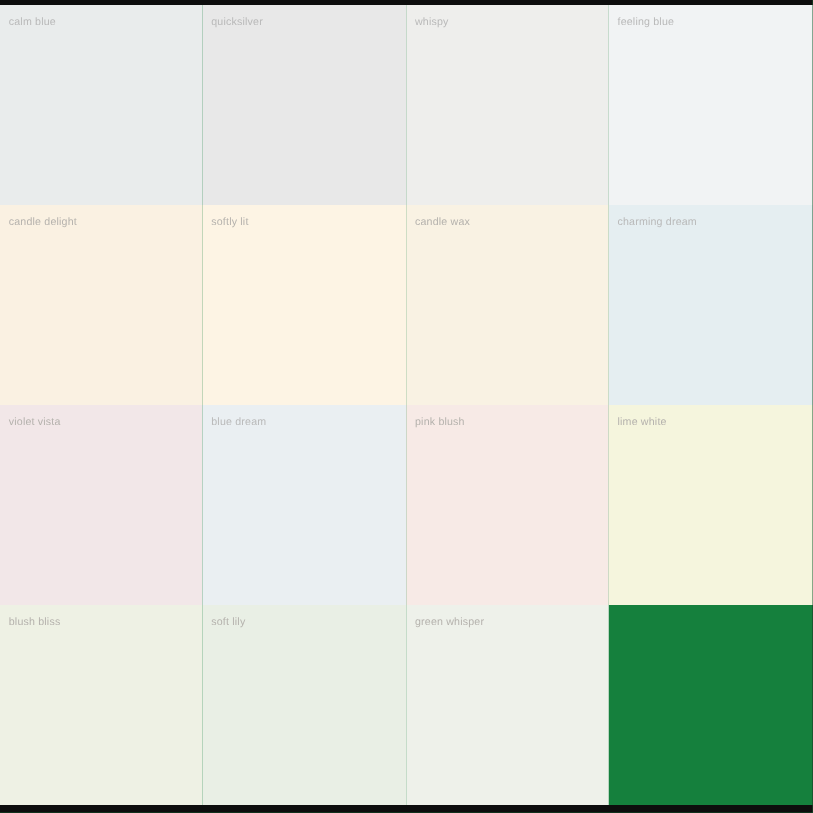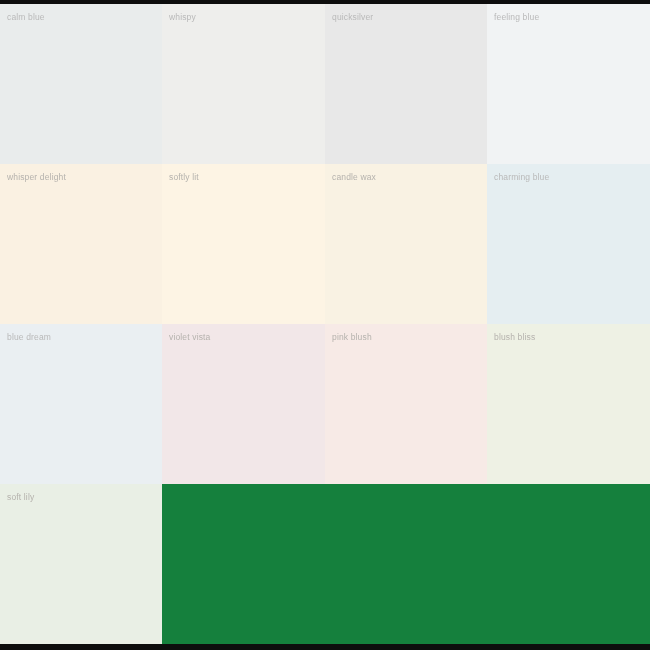--- a/index.html
+++ b/index.html
@@ -77,57 +77,63 @@
 
 <div id="palette-page">
 
   <div class="edge-band top" style="background-color: rgb(13, 13, 13);"></div>
 
   <div id="swatch-grid">
 
     <div class="swatch" style="background-color: rgb(233, 236, 236);">
       <span class="swatch-label">calm blue</span>
     </div>
+    <div class="swatch" style="background-color: rgb(232, 232, 232);">
+      <span class="swatch-label">quicksilver</span>
+    </div>
     <div class="swatch" style="background-color: rgb(238, 238, 236);">
       <span class="swatch-label">whispy</span>
-    </div>
-    <div class="swatch" style="background-color: rgb(232, 232, 232);">
-      <span class="swatch-label">quicksilver</span>
     </div>
     <div class="swatch" style="background-color: rgb(241, 243, 244);">
       <span class="swatch-label">feeling blue</span>
     </div>
 
     <div class="swatch dark-label" style="background-color: rgb(250, 241, 226);">
-      <span class="swatch-label">whisper delight</span>
+      <span class="swatch-label">candle delight</span>
     </div>
     <div class="swatch dark-label" style="background-color: rgb(253, 244, 228);">
       <span class="swatch-label">softly lit</span>
     </div>
     <div class="swatch dark-label" style="background-color: rgb(249, 242, 227);">
       <span class="swatch-label">candle wax</span>
     </div>
 
     <div class="swatch" style="background-color: rgb(229, 238, 241);">
-      <span class="swatch-label">charming blue</span>
+      <span class="swatch-label">charming dream</span>
+    </div>
+    <div class="swatch dark-label" style="background-color: rgb(242, 231, 232);">
+      <span class="swatch-label">violet vista</span>
     </div>
     <div class="swatch" style="background-color: rgb(234, 239, 242);">
       <span class="swatch-label">blue dream</span>
-    </div>
-    <div class="swatch dark-label" style="background-color: rgb(242, 231, 232);">
-      <span class="swatch-label">violet vista</span>
     </div>
     <div class="swatch dark-label" style="background-color: rgb(247, 234, 230);">
       <span class="swatch-label">pink blush</span>
     </div>
 
+    <div class="swatch dark-label" style="background-color: rgb(245, 245, 221);">
+      <span class="swatch-label">lime white</span>
+    </div>
     <div class="swatch dark-label" style="background-color: rgb(238, 241, 228);">
       <span class="swatch-label">blush bliss</span>
     </div>
     <div class="swatch dark-label" style="background-color: rgb(233, 239, 229); text-align: center;">
       <span class="swatch-label">soft lily</span>
+    </div>
+    <div class="swatch dark-label" style="background-color: rgb(238, 241, 234);">
+      <span class="swatch-label">green whisper</span>
     </div>
 
   </div>
 
   <div class="edge-band bottom" style="background-color: rgb(13, 13, 13);"></div>
 
 </div>
 
 </body></html>

